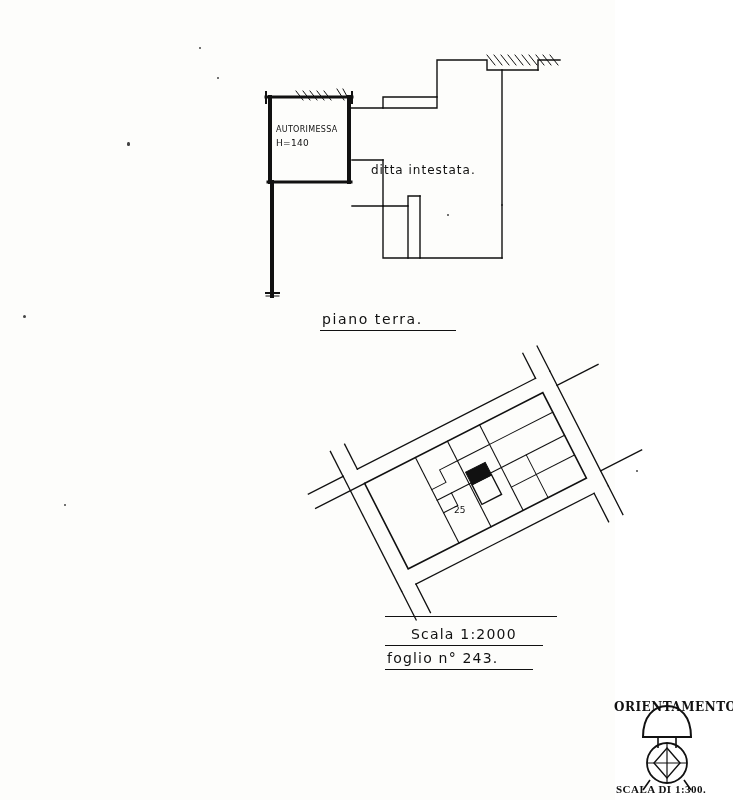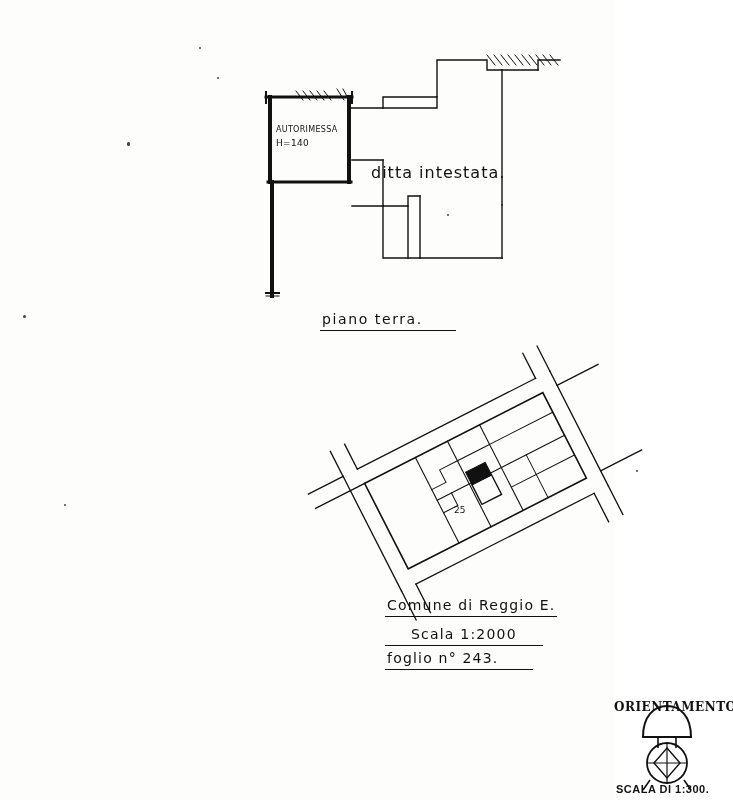--- a/index.html
+++ b/index.html
@@ -54,21 +54,21 @@
     position: absolute;
     font-family: "DejaVu Serif", serif;
     font-weight: bold;
     font-size: 12px;
     letter-spacing: 0.5px;
     color: #111;
     white-space: nowrap;
   }
   .orient-scale {
     position: absolute;
-    font-family: Liberation Sans, sans-serif;
+    font-family: Liberation Serif, serif;
     font-weight: bold;
     font-size: 11px;
     letter-spacing: 0.5px;
     color: #111;
     white-space: nowrap;
   }
 </style>
 </head>
 <body>
 
@@ -133,21 +133,21 @@
       <path d="M352 206 L383 206" stroke-width="1.4"></path>
 
       <path d="M437 97 L437 108 L383 108" stroke-width="1.4"></path>
 
     </g>
   </svg>
 
   <div class="hand small" style="left:276px; top:125px; font-size:8px; letter-spacing:0.3px;">AUTORIMESSA</div>
   <div class="hand small" style="left:276px; top:138px; font-size:9px; letter-spacing:0.3px;">H=140</div>
 
-  <div class="hand med" style="left:371px; top:163px; font-size:16px; letter-spacing:1px;">ditta    intestata.</div>
+  <div class="hand med" style="left:371px; top:163px; font-size:12px; letter-spacing:1px;">ditta    intestata.</div>
 
   <div class="hand lg" style="left:322px; top:311px; font-size:14px; letter-spacing:1.6px;">piano   terra.</div>
   <div class="underline" style="left:320px; top:330px; width:136px;"></div>
 
   <svg class="layer" viewBox="0 0 733 800">
     <g stroke="#111" fill="none" stroke-linecap="square">
       <g transform="rotate(-27 485 495)">
 
         <rect x="383" y="430" width="200" height="96" stroke-width="1.6"></rect>
 
@@ -182,21 +182,20 @@
         <rect x="478" y="480" width="22" height="22" fill="none" stroke="#111" stroke-width="1.4"></rect>
 
         <path d="M440 466 L456 466 L456 452 L476 452" stroke-width="1"></path>
         <path d="M440 492 L456 492 L456 478" stroke-width="1"></path>
       </g>
     </g>
   </svg>
 
   <div class="hand" style="left:454px; top:505px; font-size:9px; letter-spacing:0px;">25</div>
 
-  <div class="hand lg" style="left:387px; top:597px; font-size:14px; letter-spacing:1.2px;">Comune di Reggio E.</div>
   <div class="underline" style="left:385px; top:616px; width:172px;"></div>
 
   <div class="hand lg" style="left:387px; top:626px; font-size:14px; letter-spacing:1.2px;margin-left:24px;">Scala 1:2000</div>
   <div class="underline" style="left:385px; top:645px; width:158px;"></div>
 
   <div class="hand lg" style="left:387px; top:650px; font-size:14px; letter-spacing:1.2px;">foglio n° 243.</div>
   <div class="underline" style="left:385px; top:669px; width:148px;"></div>
 
   <div class="orient-label" style="left:614px; top:700px;">ORIENTAMENTO</div>
 

